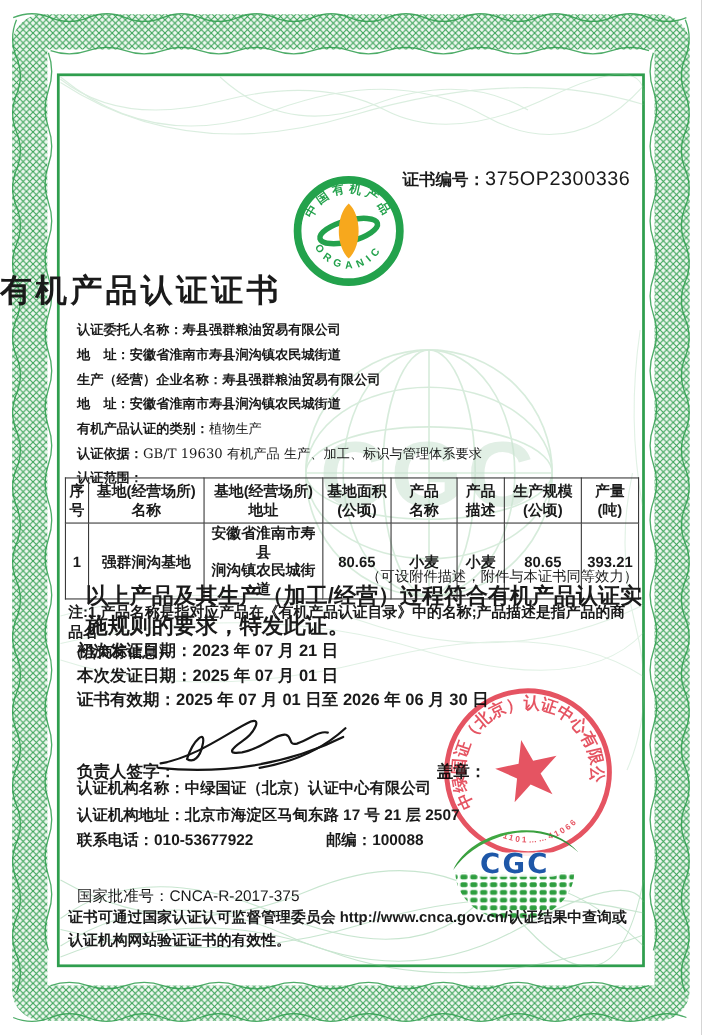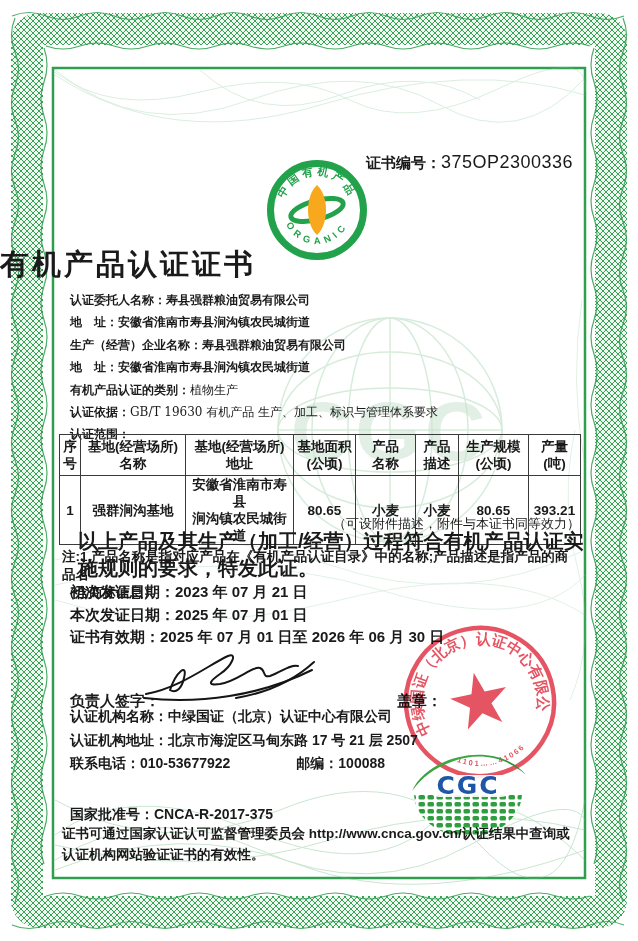--- a/index.html
+++ b/index.html
@@ -19,21 +19,21 @@
         white-space:pre-line;padding:0 1px;overflow:hidden;}
   th{height:40px;font-size:13.5px;font-weight:700;line-height:17px;}
   td{height:46px;font-size:13.5px;font-weight:600;line-height:17px;}
   .attach{right:58px;top:515px;font-size:13px;margin-left:32px;}
   .statement{left:62px;top:528px;width:516px;font-size:20px;font-weight:700;margin-left:16px;}
   .note{left:62px;top:548px;width:516px;font-size:13.5px;font-weight:600;line-height:18px;}
   .dates{left:70px;top:581px;font-size:15px;font-weight:700;line-height:22.6px;}
   .sign-label{left:70px;top:692px;font-size:15px;font-weight:700;}
   .stamp-label{left:365px;top:692px;font-size:15px;font-weight:700;margin-left:32px;}
   .org{left:70px;top:705px;font-size:14px;font-weight:700;line-height:23.5px;}
-  .approval{left:70px;top:806px;font-size:14px;font-weight:700;}
+  .approval{left:70px;top:806px;font-size:14px;font-weight:400;}
   .zip{margin-left:66px;}
   .footer{left:62px;top:823px;width:518px;font-size:13.5px;font-weight:600;line-height:21px;}
   .sig{left:140px;top:644px;}
   .seal{left:398px;top:620px;opacity:.88;mix-blend-mode:multiply;}
   .cgc{left:400px;top:745px;}
   .logo{left:265px;top:158px;}
 </style>
 </head>
 <body>
 

